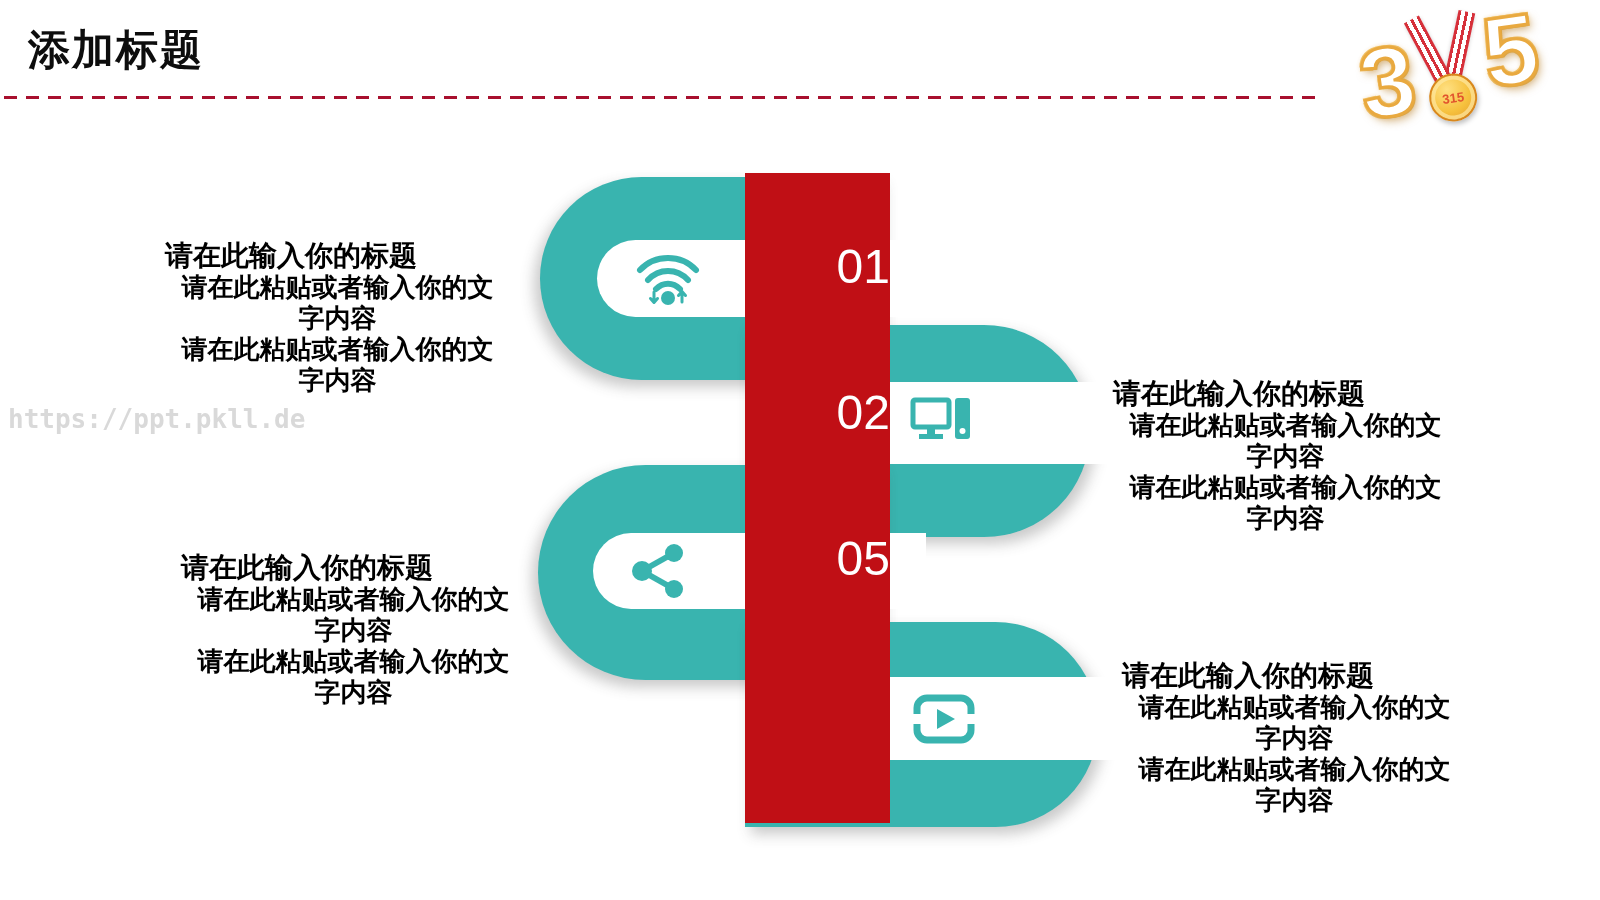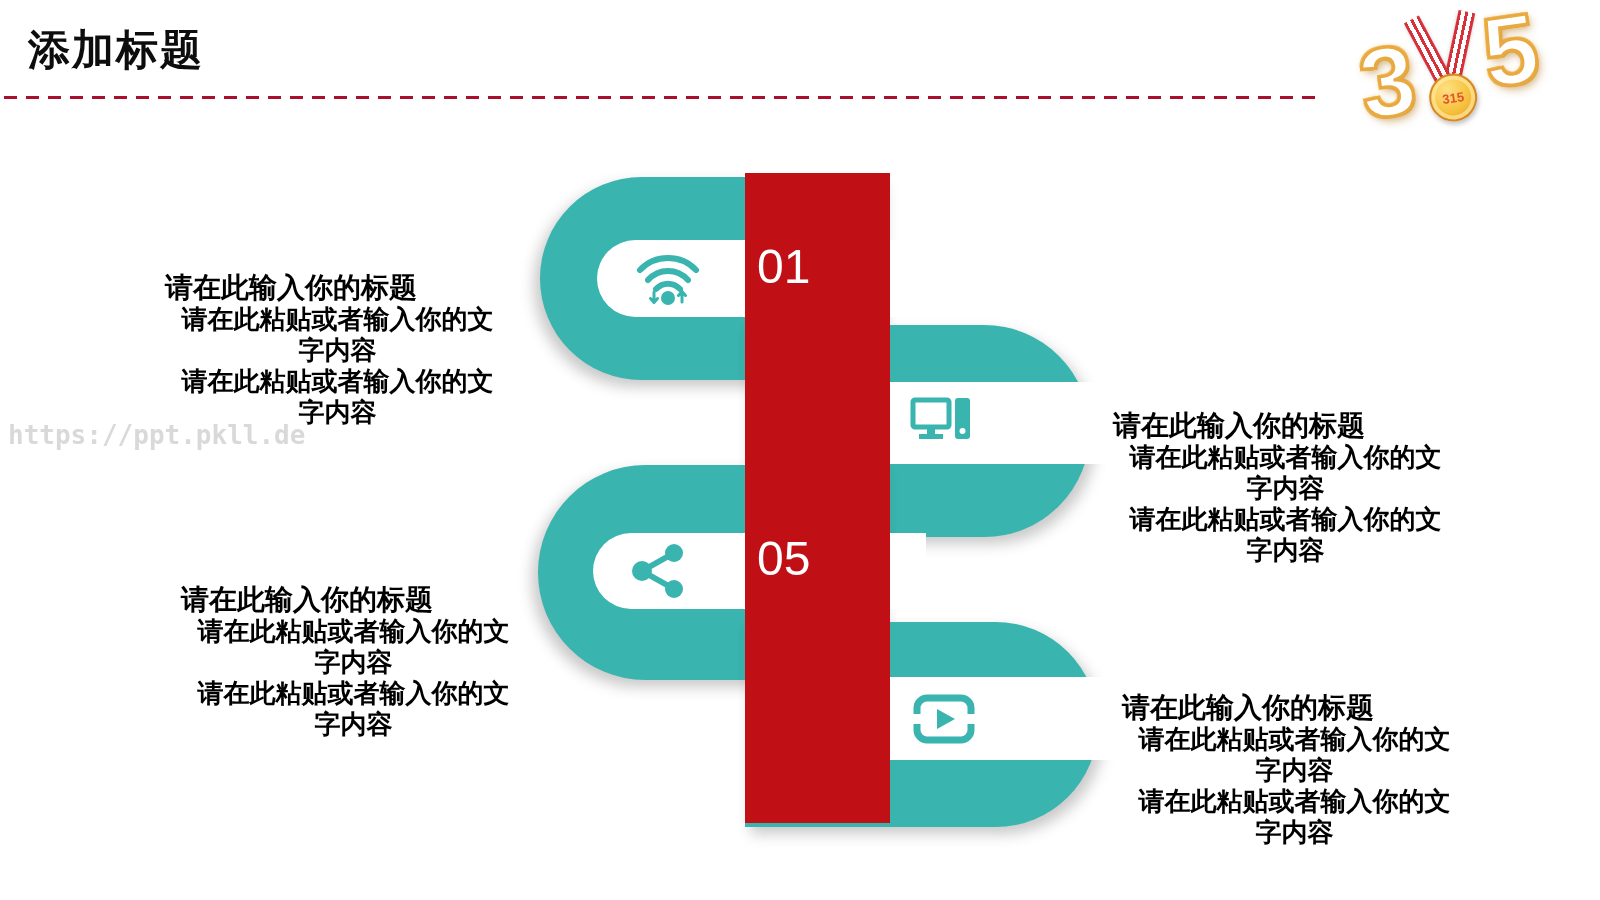--- a/index.html
+++ b/index.html
@@ -37,21 +37,21 @@
   .band-right{transform:rotate(-20deg);}
   .medal{
     position:absolute;left:74px;top:72px;width:44px;height:44px;border-radius:50%;
     background:radial-gradient(circle at 38% 30%,#ffe082,#f6c13d 55%,#e3992b);
     border:2px solid #d8881e;display:flex;align-items:center;justify-content:center;
     box-shadow:inset 0 0 0 4px rgba(255,235,170,.65),1px 3px 5px rgba(0,0,0,.25);
   }
   .medal-text{font-size:13px;font-weight:700;color:#e2542d;}
   
   .watermark{
-    position:absolute;left:8px;top:420px;
+    position:absolute;left:8px;top:404px;
     font-family:"DejaVu Sans Mono",monospace;font-weight:700;
     font-size:26px;color:#d9d9d9;letter-spacing:0px;
   }
   
   .pill{position:absolute;background:#39b4af;}
   .pill-left{border-radius:110px 0 0 110px;box-shadow:-6px 7px 14px rgba(60,60,60,.28);}
   .pill-right{border-radius:0 110px 110px 0;box-shadow:6px 7px 14px rgba(60,60,60,.28);}
   .pill1{left:540px;top:177px;width:350px;height:203px;}
   .pill2{left:745px;top:325px;width:345px;height:212px;}
   .pill3{left:538px;top:465px;width:352px;height:215px;}
@@ -61,29 +61,29 @@
   .inner-right{border-radius:0 45px 45px 0;justify-content:flex-start;padding-left:24px;}
   .inner1{left:57px;top:63px;width:293px;height:77px;}
   .inner2{left:0;top:57px;width:293px;height:82px;}
   .inner3{left:55px;top:68px;width:297px;height:76px;}
   .inner4{left:0;top:55px;width:292px;height:83px;}
   .icon-box{display:flex;align-items:center;justify-content:center;}
   .timeline-bar{
     position:absolute;left:745px;top:173px;width:145px;height:650px;background:#c00f15;
   }
   .step-num{
-    position:absolute;left:0;width:145px;text-align:left;color:#ffffff;
-    font-size:48px;line-height:56px;font-weight:400;padding-left:12px;
+    position:absolute;left:0;width:145px;text-align:right;color:#ffffff;
+    font-size:48px;line-height:56px;font-weight:400;
   }
   .num1{top:66px;}  
   .num2{top:212px;}
   .num3{top:358px;}
   .num4{top:504px;}
   
-  .tblock{position:absolute;width:345px;color:#000000;margin-top:32px;}
+  .tblock{position:absolute;width:345px;color:#000000;}
   .tblock .t-title{font-size:28px;font-weight:800;line-height:32px;}
   .tblock .t-line{font-size:26px;font-weight:700;line-height:31px;text-align:center;}
   .tb1{left:165px;top:240px;}
   .tb2{left:1113px;top:378px;}
   .tb3{left:181px;top:552px;}
   .tb4{left:1122px;top:660px;}
 </style>
 </head>
 <body>
 
@@ -161,20 +161,21 @@
         <rect x="0" y="20" width="9" height="10" fill="#ffffff"></rect>
         <rect x="53" y="20" width="9" height="10" fill="#ffffff"></rect>
         <polygon points="24,15 42,25 24,35" fill="#39b4af"></polygon>
       </svg>
     </span>
   </div>
 </div>
 
 <div class="timeline-bar">
   <div class="step-num num1">01</div>
+  <div class="step-num num2">02</div>
   <div class="step-num num3">05</div>
 </div>
 
 <div class="tblock tb1">
   <div class="t-title">请在此输入你的标题</div>
   <div class="t-line">请在此粘贴或者输入你的文</div>
   <div class="t-line">字内容</div>
   <div class="t-line">请在此粘贴或者输入你的文</div>
   <div class="t-line">字内容</div>
 </div>

